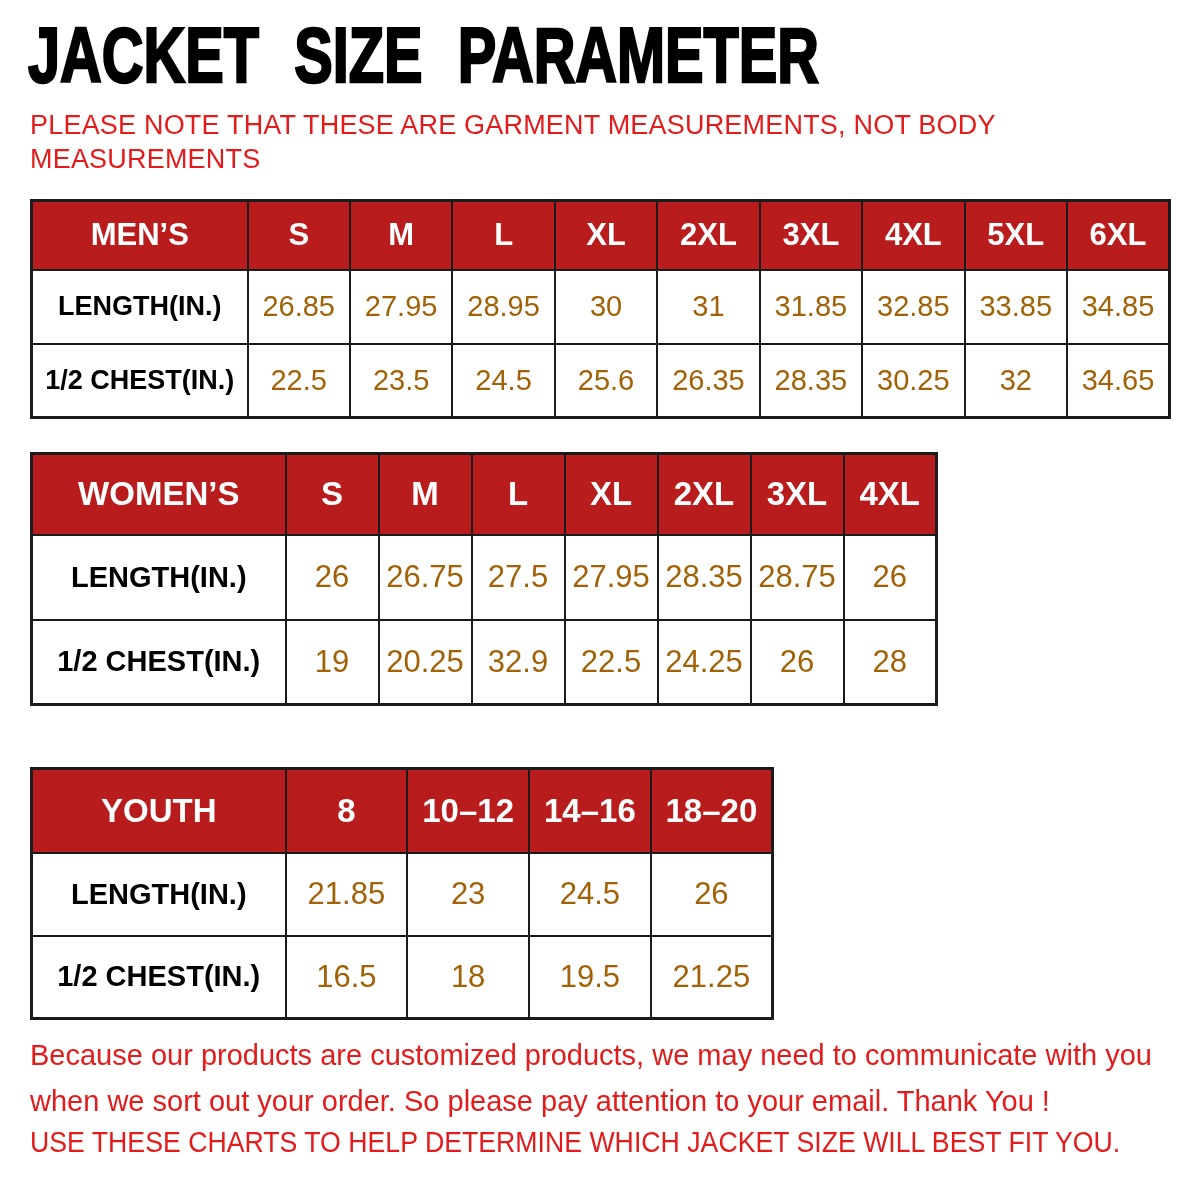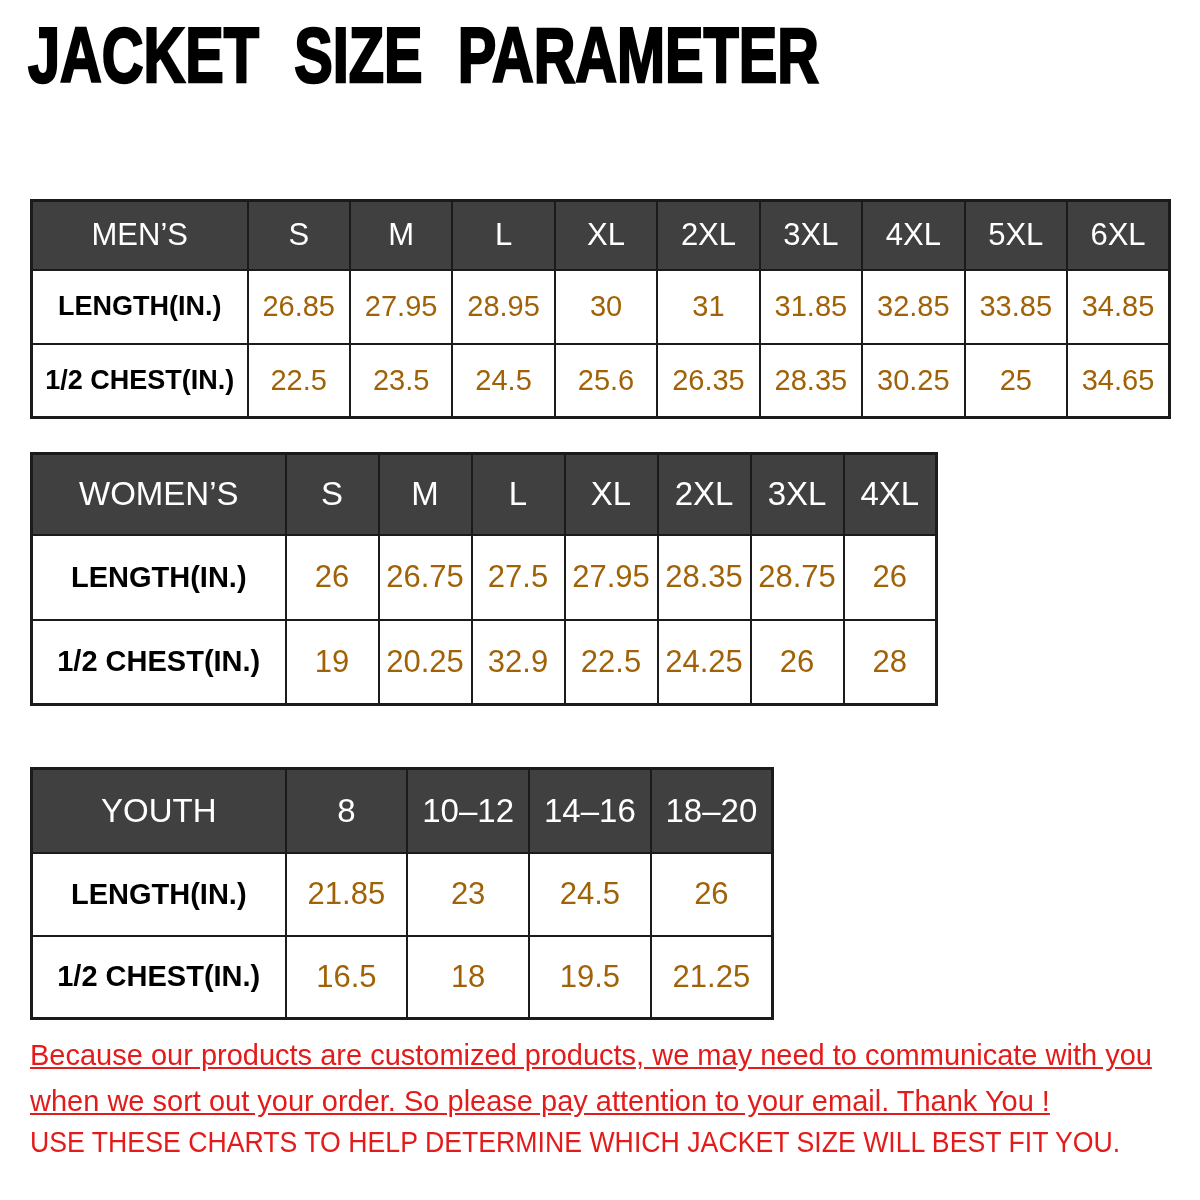--- a/index.html
+++ b/index.html
@@ -38,22 +38,22 @@
     table-layout: fixed;
     background: #fff;
     border: 3px solid #1b1b1b;
   }
   table.size-table th, table.size-table td {
     border: 2px solid #1b1b1b;
     text-align: center; vertical-align: middle;
     overflow: hidden;
   }
   table.size-table th {
-    background: #404040; color: #ffffff;
-    font-weight: normal;
+    background: #b91c1c; color: #ffffff;
+    font-weight: bold;
   }
   table.size-table td.rowlabel {
     font-weight: bold; color: #000;
   }
   table.size-table td { color: #a16207; }
 
   
   .mens { left: 30px; top: 199px; width: 1141px; }
   .mens col.labcol { width: 216px; }
   .mens th { height: 69px; font-size: 31px; }
@@ -70,37 +70,41 @@
   
   .youth { left: 30px; top: 767px; width: 744px; }
   .youth col.labcol { width: 254px; }
   .youth th { height: 84px; font-size: 33px; }
   .youth td { height: 83px; font-size: 31px; }
   .youth td.rowlabel { font-size: 29px; }
 
   
   .footer {
     position: absolute; left: 30px; top: 1032px;
-    color: #e31b1b; font-size: 29px; line-height: 46px; text-decoration: underline;
+    color: #e31b1b; font-size: 29px; line-height: 46px;
   }
   .footer .line { white-space: nowrap; }
   .footer-note {
     position: absolute; left: 30px; top: 1126px;
     color: #e31b1b; font-size: 29px;
     transform: scaleX(0.92); transform-origin: left top;
     white-space: nowrap;
   }
 </style>
 </head>
 <body>
 
 <div class="page">
 
   <h1 class="title">JACKET SIZE PARAMETER</h1>
 
+  <div class="top-note">
+    <div>PLEASE NOTE THAT THESE ARE GARMENT MEASUREMENTS, NOT BODY</div>
+    <div>MEASUREMENTS</div>
+  </div>
 
   <table class="size-table mens">
     <colgroup>
       <col class="labcol">
         <col>
         <col>
         <col>
         <col>
         <col>
         <col>
@@ -137,21 +141,21 @@
       </tr>
       <tr>
         <td class="rowlabel">1/2 CHEST(IN.)</td>
         <td>22.5</td>
         <td>23.5</td>
         <td>24.5</td>
         <td>25.6</td>
         <td>26.35</td>
         <td>28.35</td>
         <td>30.25</td>
-        <td>25</td>
+        <td>32</td>
         <td>34.65</td>
       </tr>
     </tbody>
   </table>
 
   <table class="size-table womens">
     <colgroup>
       <col class="labcol">
         <col>
         <col>

